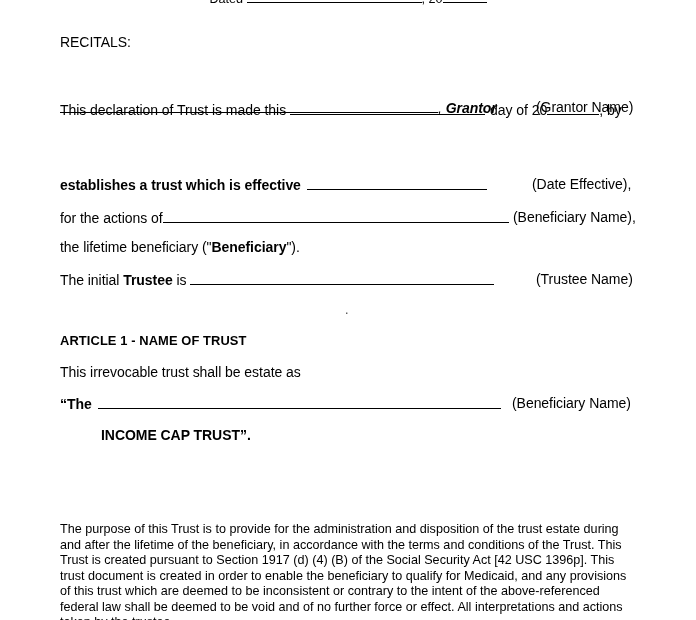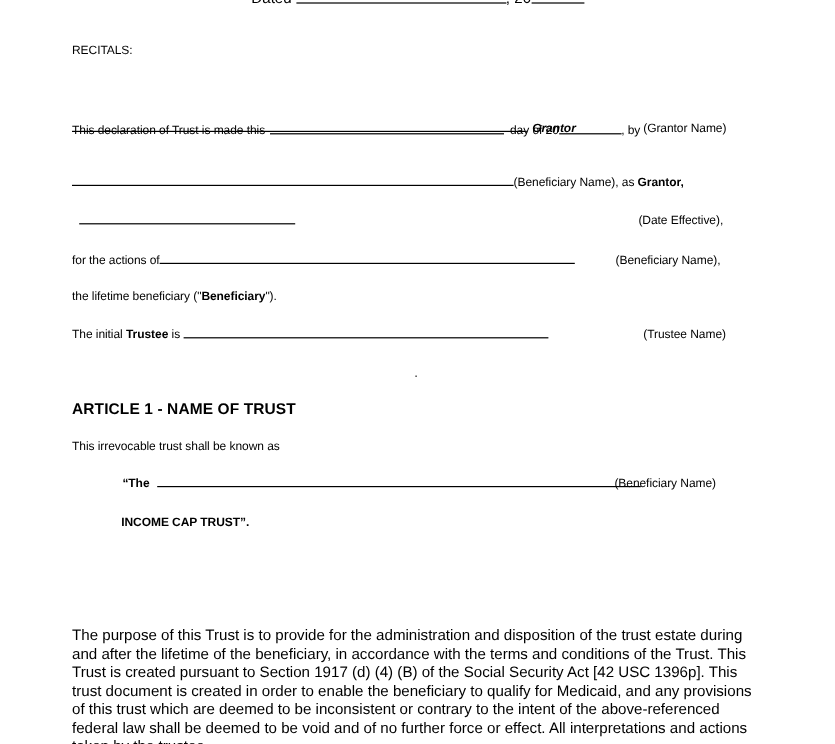--- a/index.html
+++ b/index.html
@@ -19,21 +19,21 @@
     position: relative;
     width: 696px;
     height: 620px;
     background: #ffffff;
     box-sizing: border-box;
   }
 
   
   .line {
     position: absolute;
-    font-size: 10px;
+    font-size: 14px;
     line-height: 15px;
     white-space: nowrap;
     letter-spacing: -0.05px;
   }
   .bold { font-weight: bold; }
   .heading {
     font-weight: bold;
     font-size: 12.9px;
     letter-spacing: 0.1px;
   }
@@ -89,26 +89,23 @@
 
   <div class="line" style="left:60px; top:66px;margin-top:36px;">
     <span>This declaration of Trust is made this</span><span class="blank" style="width:195px; margin-left:4px;"></span><span style="margin-left:5px">day of 20</span><span class="blank" style="width:52px"></span><span>, by</span>
   </div>
 
   <div class="line" style="left:60px; top:100px;font-style:italic;">
     <span class="blank" style="width:378px"></span><span>, </span><span class="bold">Grantor</span>
   </div>
   <div class="line" style="left:536px; top:100px;">(Grantor Name)</div>
 
-  <div class="line" style="left:60px; top:145px;">
-    <span class="blank" style="width:368px"></span><span>(Beneficiary Name), as </span><span class="bold">Grantor,</span>
-  </div>
 
   <div class="line" style="left:60px; top:177px;">
-    <span class="blank" style="width:180px; margin-left:6px;"></span>
+    <span class="bold">establishes a trust which is effective</span><span class="blank" style="width:180px; margin-left:6px;"></span>
   </div>
   <div class="line" style="left:532px; top:177px;">(Date Effective),</div>
 
   <div class="line" style="left:60px; top:210px;">
     <span>for the actions of</span><span class="blank" style="width:346px"></span>
   </div>
   <div class="line" style="left:513px; top:210px;">(Beneficiary Name),</div>
 
   <div class="line" style="left:60px; top:240px;">
     <span>the lifetime beneficiary ("</span><span class="bold">Beneficiary</span><span>").</span>
@@ -116,23 +113,23 @@
 
   <div class="line" style="left:60px; top:272px;">
     <span>The initial </span><span class="bold">Trustee</span><span> is </span><span class="blank" style="width:304px"></span>
   </div>
   <div class="line" style="left:536px; top:272px;">(Trustee Name)</div>
 
   <div class="lone-dot" style="left:345px; top:303px;">.</div>
 
   <div class="line heading" style="left:60px; top:333px;">ARTICLE 1 - NAME OF TRUST</div>
 
-  <div class="line" style="left:60px; top:365px;">This irrevocable trust shall be known as</div>
+  <div class="line" style="left:60px; top:365px;">This irrevocable trust shall be estate as</div>
 
-  <div class="line" style="left:60px; top:396px;margin-left:42px;">
+  <div class="line" style="left:60px; top:396px;">
     <span class="bold">“The</span><span class="blank" style="width:403px; margin-left:6px;"></span>
   </div>
   <div class="line" style="left:512px; top:396px;">(Beneficiary Name)</div>
 
   <div class="line bold" style="left:60px; top:428px;margin-left:41px;">INCOME CAP TRUST”.</div>
 
 
   <div class="para" style="top:522px;">The purpose of this Trust is to provide for the administration and disposition of the trust estate during and after the lifetime of the beneficiary, in accordance with the terms and conditions of the Trust. This Trust is created pursuant to Section 1917 (d) (4) (B) of the Social Security Act [42 USC 1396p]. This trust document is created in order to enable the beneficiary to qualify for Medicaid, and any provisions of this trust which are deemed to be inconsistent or contrary to the intent of the above-referenced federal law shall be deemed to be void and of no further force or effect. All interpretations and actions taken by the trustee</div>
 
 </div>

